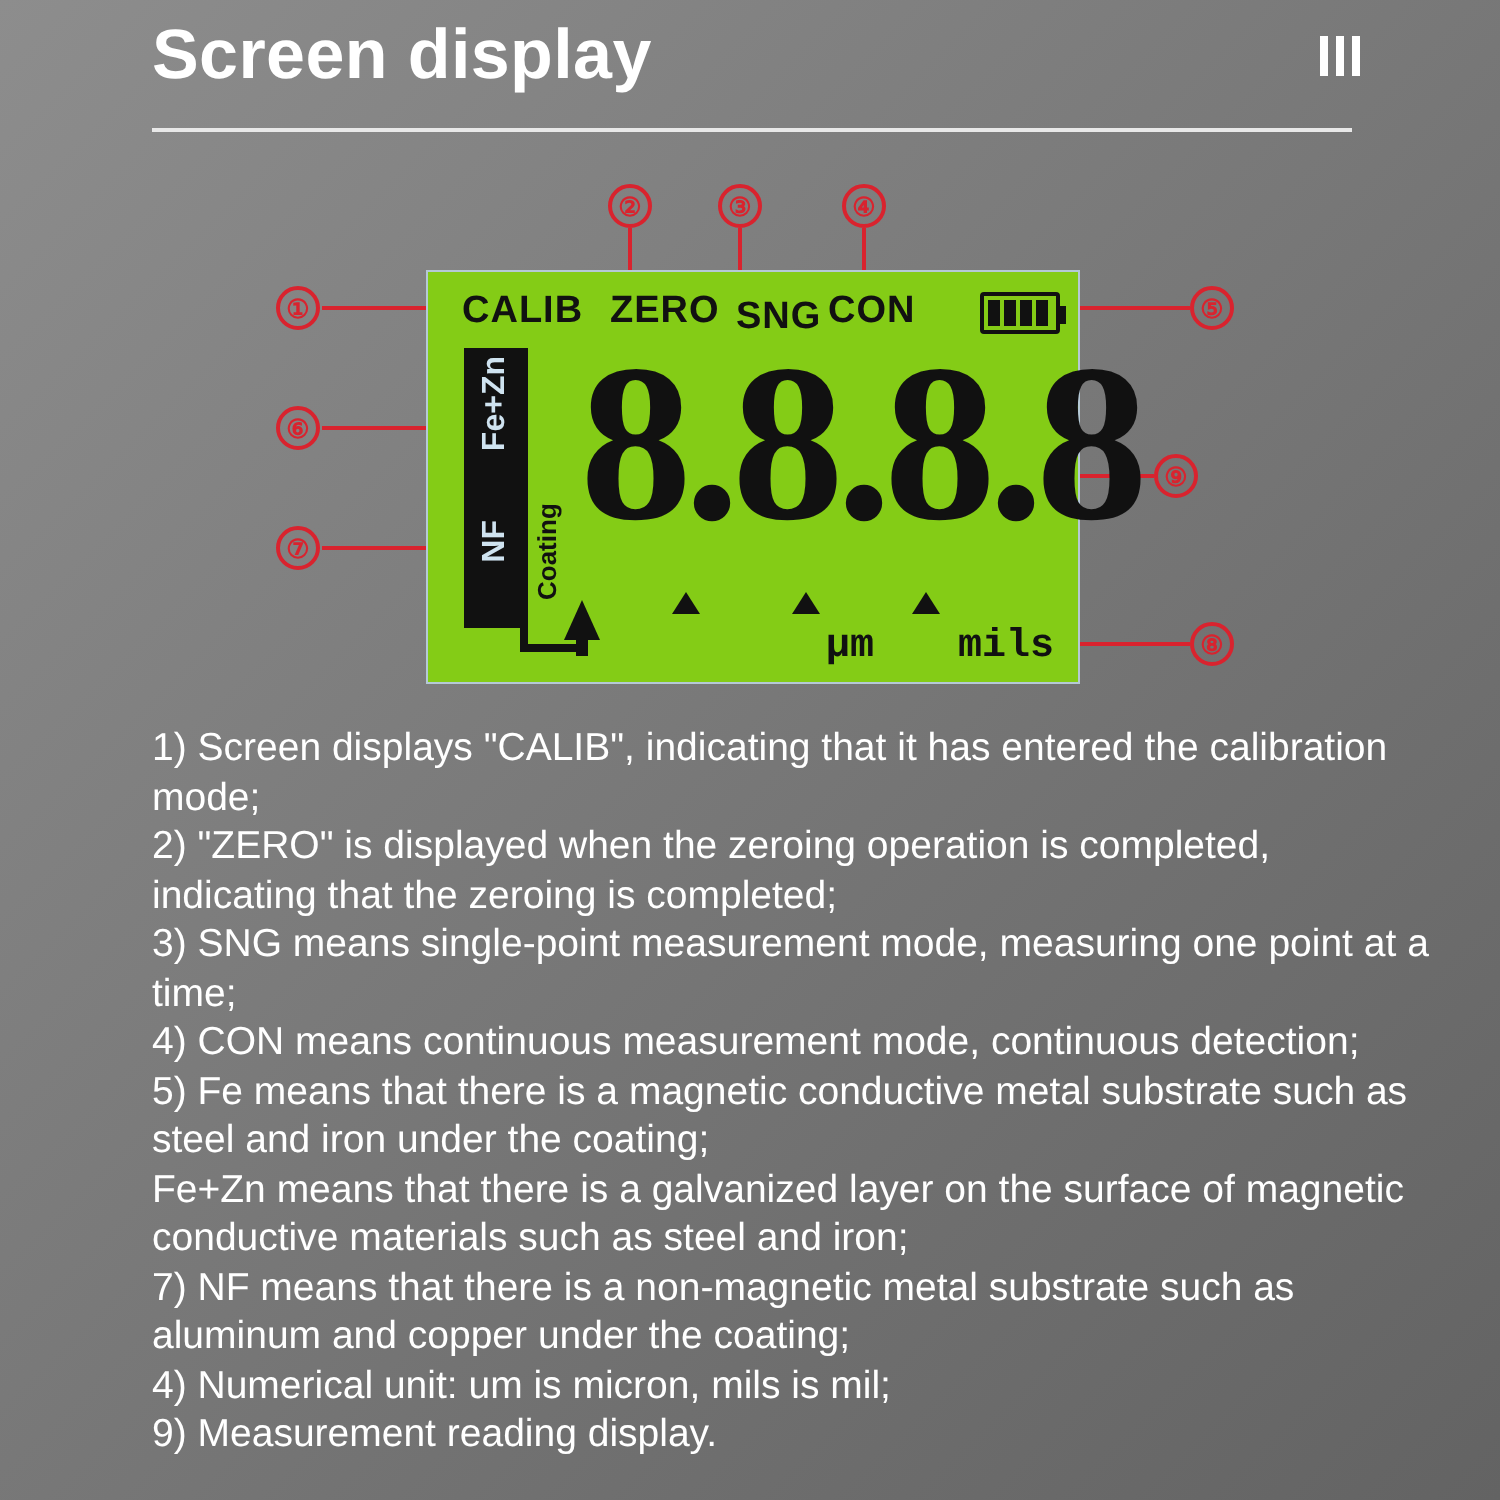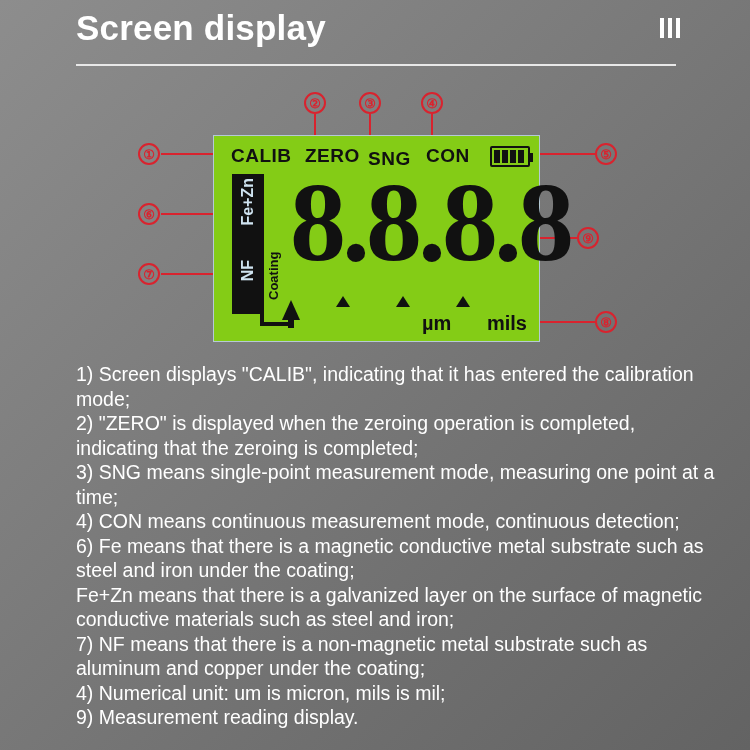--- a/index.html
+++ b/index.html
@@ -74,21 +74,21 @@
     position: absolute;
     font-weight: bold;
     font-size: 19px;
     color: #111;
     letter-spacing: 0.5px;
     font-family: "Liberation Sans", sans-serif;
   }
   .seg-calib { left: 3px; top: 1px; }
   .seg-zero  { left: 77px; top: 1px; }
   .seg-sng   { left: 140px; top: 4px; }
-  .seg-con   { left: 198px; top: 1px; }
+  .seg-con   { left: 186px; top: 1px; }
 
   .battery {
     position: absolute;
     left: 262px;
     top: 2px;
     width: 40px;
     height: 21px;
     border: 2px solid #111;
     border-radius: 2px;
     box-sizing: border-box;
@@ -206,20 +206,21 @@
   .d2 { left: 96px; }
   .d3 { left: 156px; }
 
   .units {
     position: absolute;
     bottom: 6px;
     right: 12px;
     font-size: 20px;
     font-weight: bold;
     color: #111;
+    font-family: Liberation Mono, monospace;
   }
   .units .um { margin-right: 30px; }
 
   
   .bubble {
     position: absolute;
     width: 22px;
     height: 22px;
     border: 2px solid #d9232e;
     border-radius: 50%;
@@ -320,20 +321,20 @@
       <span class="um">µm</span>
       <span class="mils">mils</span>
     </div>
   </div>
 
   <div class="body-text">
     <p>1) Screen displays "CALIB", indicating that it has entered the calibration mode;</p>
     <p>2) "ZERO" is displayed when the zeroing operation is completed, indicating that the zeroing is completed;</p>
     <p>3) SNG means single-point measurement mode, measuring one point at a time;</p>
     <p>4) CON means continuous measurement mode, continuous detection;</p>
-    <p>6) Fe means that there is a magnetic conductive metal substrate such as steel and iron under the coating;</p>
+    <p>5) Fe means that there is a magnetic conductive metal substrate such as steel and iron under the coating;</p>
     <p>Fe+Zn means that there is a galvanized layer on the surface of magnetic conductive materials such as steel and iron;</p>
     <p>7) NF means that there is a non-magnetic metal substrate such as aluminum and copper under the coating;</p>
     <p>4) Numerical unit: um is micron, mils is mil;</p>
     <p>9) Measurement reading display.</p>
   </div>
 
 </div>
 
 </body></html>

